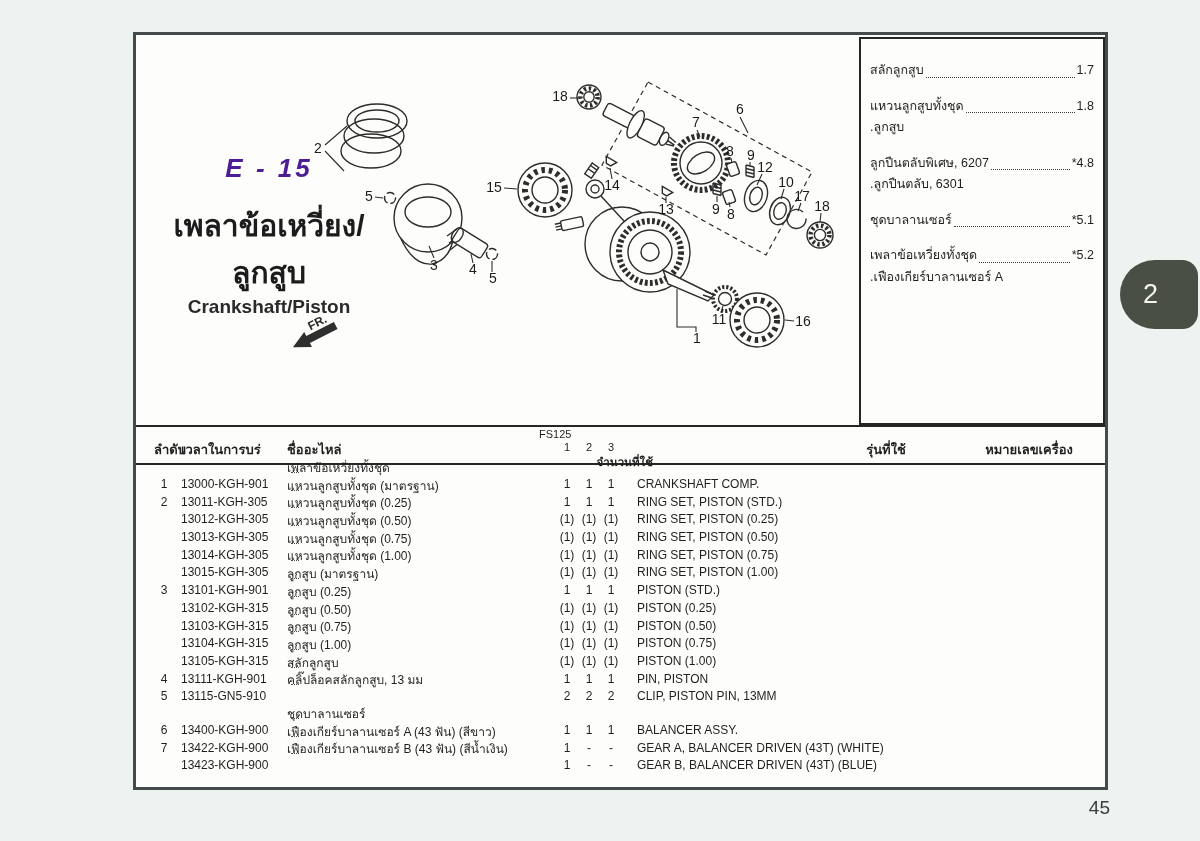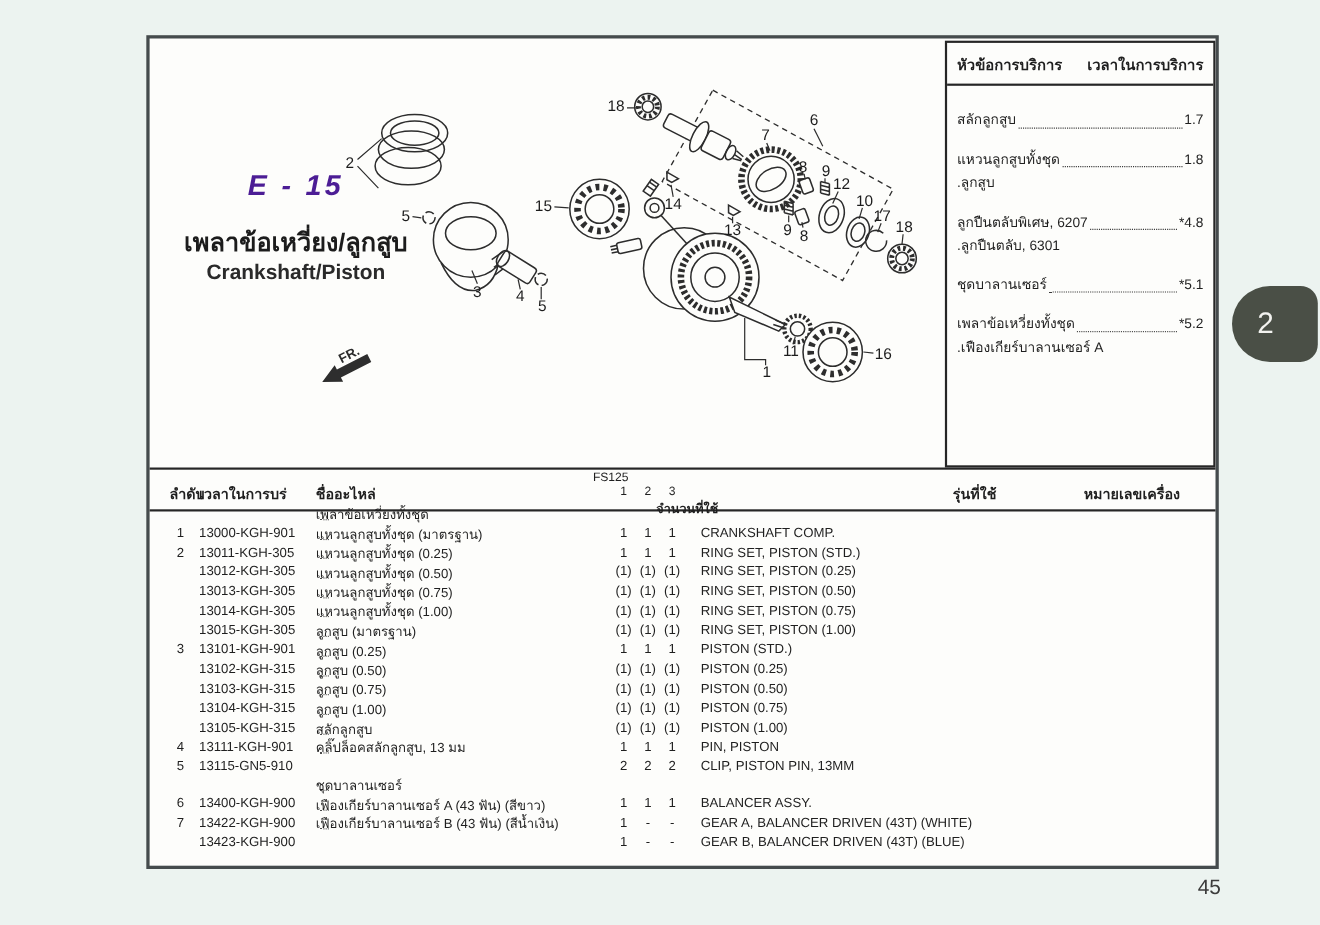--- a/index.html
+++ b/index.html
@@ -28,21 +28,21 @@
     font-size:13.5px; font-weight:bold; white-space:nowrap;
   }
   .svc-items { padding:7px 9px 0 9px; }
   .svc-item { display:flex; align-items:flex-end; font-size:12.5px; line-height:21.5px; }
   .svc-item .lbl { white-space:nowrap; }
   .svc-item .dots { flex:1; min-width:8px; border-bottom:1.6px dotted #3a3a3a; margin:0 2px 4px 2px; }
   .svc-item .val { white-space:nowrap;margin-top:14px; }
   
   .titles { position:absolute; left:8px; top:118px; width:250px; text-align:center; }
   .t-code { font-size:26px; font-weight:bold; letter-spacing:3px; color:#4c1d95;font-style:italic; }
-  .t-thai { font-size:23px; font-weight:bold; margin-top:18px; color:#1c1c1c; }
+  .t-thai { font-size:30px; font-weight:bold; margin-top:18px; color:#1c1c1c; }
   .t-eng  { font-size:19px; font-weight:bold; color:#2a2a2a; }
   
   svg.diag { position:absolute; left:0; top:0; pointer-events:none; }
   .ln   { stroke:#2d2d2d; stroke-width:1.4; fill:none; }
   .lnf  { stroke:#2d2d2d; stroke-width:1.4; fill:#fdfdfb; }
   .ldr  { stroke:#2d2d2d; stroke-width:1.1; fill:none; }
   .dash { stroke:#2d2d2d; stroke-width:1.2; fill:none; stroke-dasharray:5 4; }
   .teeth    { stroke:#2d2d2d; stroke-width:6; fill:none; stroke-dasharray:2.8 2.3; }
   .teeth-sm { stroke:#2d2d2d; stroke-width:4; fill:none; stroke-dasharray:2.2 1.9; }
   .balls    { stroke:#2d2d2d; stroke-width:6; fill:none; stroke-dasharray:3.5 4; }
@@ -271,24 +271,20 @@
       <text class="plbl" x="803" y="326">16</text>
     </g>
 
     <g transform="translate(317,335) rotate(-27)">
       <path d="M-27 0 L-10 -8.5 L-10 -4 L21 -4 L21 4 L-10 4 L-10 8.5 Z" fill="#2e2e2e"></path>
       <text class="frtxt" x="6" y="-7">FR.</text>
     </g>
   </svg>
 
   <div class="svc-box">
-    <div class="svc-head">
-      <span>หัวข้อการบริการ</span>
-      <span>เวลาในการบริการ</span>
-    </div>
     <div class="svc-items">
   <div class="svc-item">
     <span class="lbl">สลักลูกสูบ</span>
     <span class="dots"></span>
     <span class="val">1.7</span>
   </div>
 
   <div class="svc-item">
     <span class="lbl">แหวนลูกสูบทั้งชุด</span>
     <span class="dots"></span>

